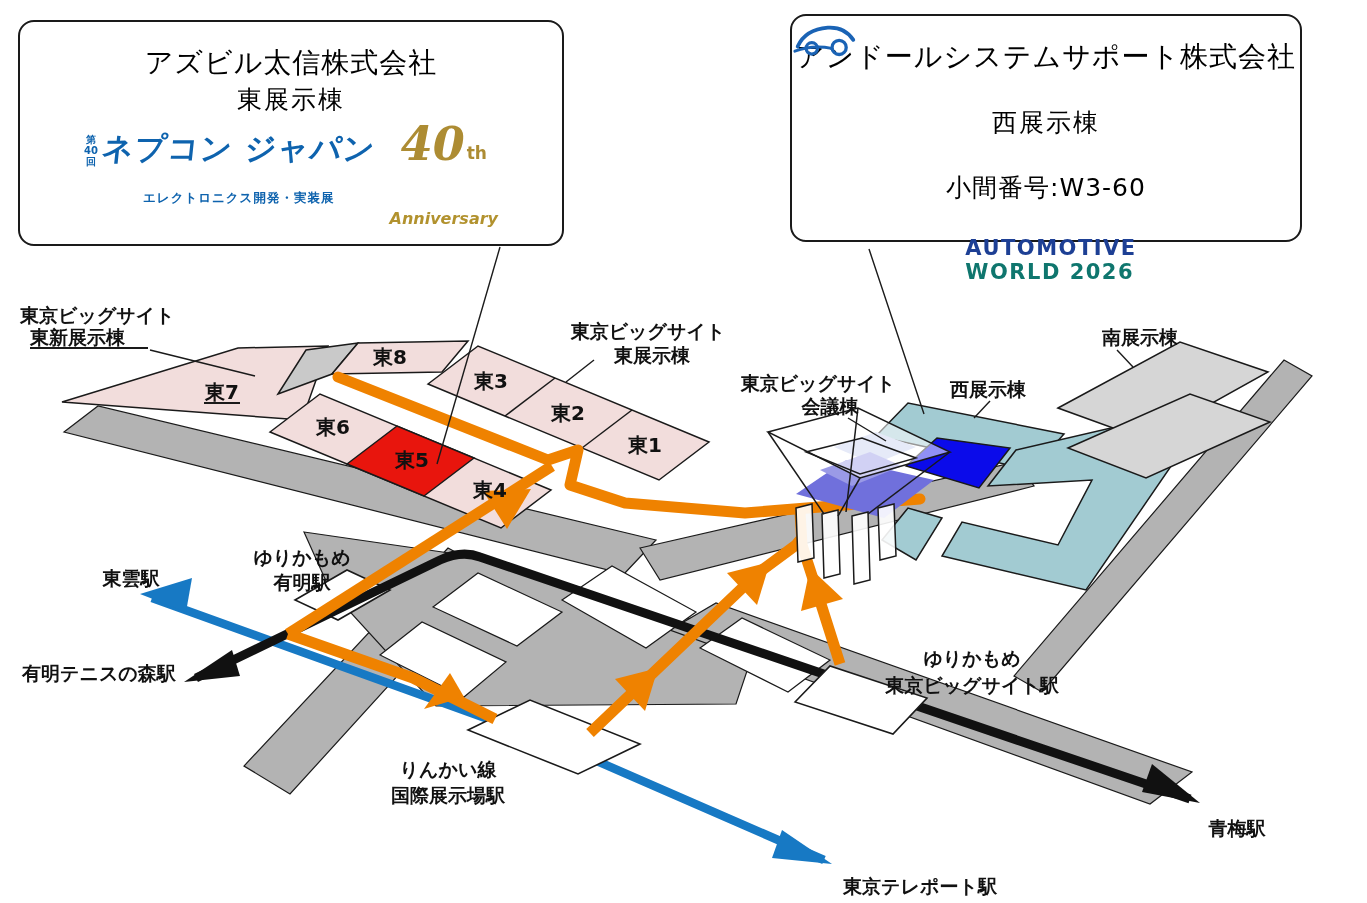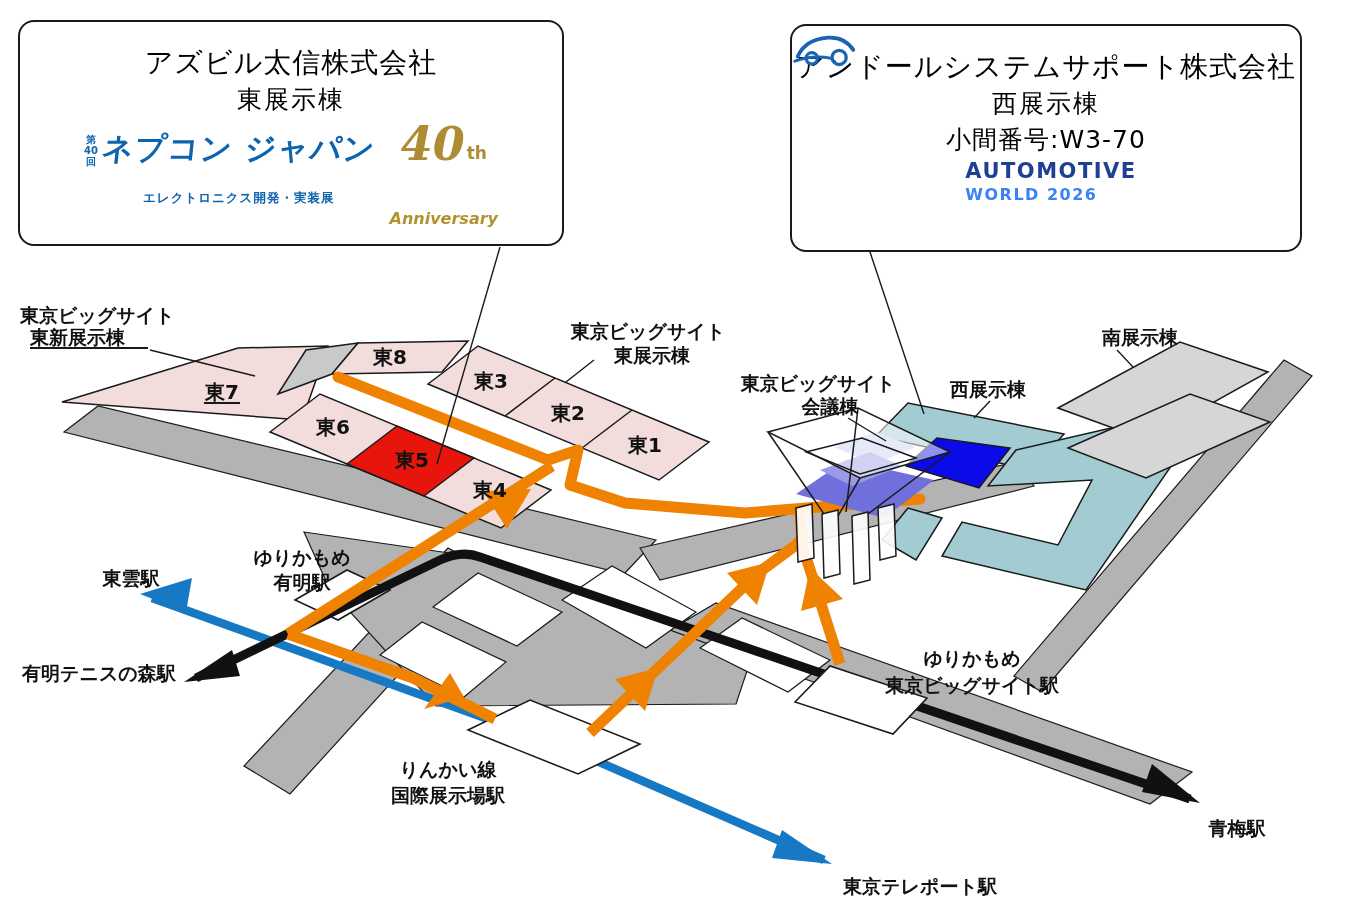--- a/index.html
+++ b/index.html
@@ -5,40 +5,40 @@
   html,body{margin:0;padding:0;background:#ffffff;}
   body{width:1367px;height:903px;position:relative;overflow:hidden;
        font-family:"DejaVu Sans",sans-serif;}
   #stage{position:absolute;left:0;top:0;width:1367px;height:903px;}
   svg{position:absolute;left:0;top:0;}
   .map-label{font:700 19px "DejaVu Sans",sans-serif;fill:#111;}
   .hall-label{font:700 20px "DejaVu Sans",sans-serif;fill:#111;}
   .callout{position:absolute;background:#fff;border:2.5px solid #1a1a1a;border-radius:16px;
            display:flex;flex-direction:column;align-items:center;box-sizing:border-box;padding-top:22px;z-index:5;}
   #callout-left{left:18px;top:20px;width:546px;height:226px;}
-  #callout-right{left:790px;top:24px;width:512px;height:228px;}
+  #callout-right{left:790px;top:14px;width:512px;height:228px;gap:29px;}
   .co-company{font-size:28px;color:#000;line-height:38px;letter-spacing:1px;}
   .co-hall{font-size:25px;color:#000;line-height:36px;letter-spacing:2px;}
   .co-booth{font-size:25px;color:#000;line-height:36px;letter-spacing:1px;}
   .nepcon-row{display:flex;align-items:flex-start;margin-top:10px;}
   .nepcon-edition{font-size:10px;line-height:11px;font-weight:700;color:#0e63ae;
                   white-space:pre-line;text-align:center;margin:6px 4px 0 0;}
   .nepcon-mid{display:flex;flex-direction:column;align-items:center;}
   .nepcon-name{font-size:31px;font-weight:800;color:#0e63ae;transform:skewX(-6deg);letter-spacing:1px;}
   .nepcon-tagline{font-size:12.5px;font-weight:700;color:#0e63ae;letter-spacing:1px;margin-top:20px;}
   .anniv{display:flex;flex-direction:column;align-items:center;margin-left:14px;margin-top:-6px;}
   .anniv-top{display:flex;align-items:flex-end;}
   .anniv-40{font-family:"DejaVu Serif",serif;font-style:italic;font-weight:700;
             font-size:46px;line-height:44px;color:#ad8c33;}
   .anniv-th{font-size:17px;font-weight:700;color:#ad8c33;margin-left:2px;line-height:26px;}
   .anniv-word{font-size:16px;font-weight:700;font-style:italic;color:#b2922e;line-height:18px;margin-top:44px;}
   .aw-row{display:flex;margin-top:1px;}
   .aw-textcol{display:flex;flex-direction:column;margin-left:10px;}
   .aw-line1{font-size:21px;font-weight:800;color:#1d3f94;letter-spacing:1.5px;line-height:24px;}
-  .aw-line2{font-size:16px;font-weight:800;color:#3b82f6;letter-spacing:1.5px;line-height:24px;}
+  .aw-line2{font-size:21px;font-weight:800;color:#0f766e;letter-spacing:1.5px;line-height:24px;}
   .aw-kana{font-size:11px;font-weight:700;color:#1d3f94;margin-top:4px;text-align:center;width:100%;}
 </style>
 </head>
 <body>
 
 <div id="stage">
 
 <svg width="1367" height="903" viewBox="0 0 1367 903">
 
   <g stroke="#1a1a1a" stroke-width="1.2">
@@ -189,21 +189,21 @@
         <span class="anniv-th">th</span>
       </div>
       <div class="anniv-word">Anniversary</div>
     </div>
   </div>
 </div>
 
 <div id="callout-right" class="callout">
   <div class="co-company">アンドールシステムサポート株式会社</div>
   <div class="co-hall">西展示棟</div>
-  <div class="co-booth">小間番号:W3-70</div>
+  <div class="co-booth">小間番号:W3-60</div>
   <div class="aw-row">
     <svg width="66" height="44" viewBox="0 0 70 44">
       <path d="M6 31 Q14 13 38 11 Q56 10 65 24" fill="none" stroke="#1a63b5" stroke-width="4" stroke-linecap="round"></path>
       <path d="M3 36 Q22 29 42 33" fill="none" stroke="#1a63b5" stroke-width="3" stroke-linecap="round"></path>
       <circle cx="21" cy="33" r="6" fill="none" stroke="#1a63b5" stroke-width="3.5"></circle>
       <circle cx="50" cy="32" r="7.5" fill="none" stroke="#1a63b5" stroke-width="3.5"></circle>
     </svg>
     <div class="aw-textcol">
       <div class="aw-line1">AUTOMOTIVE</div>
       <div class="aw-line2">WORLD 2026</div>

